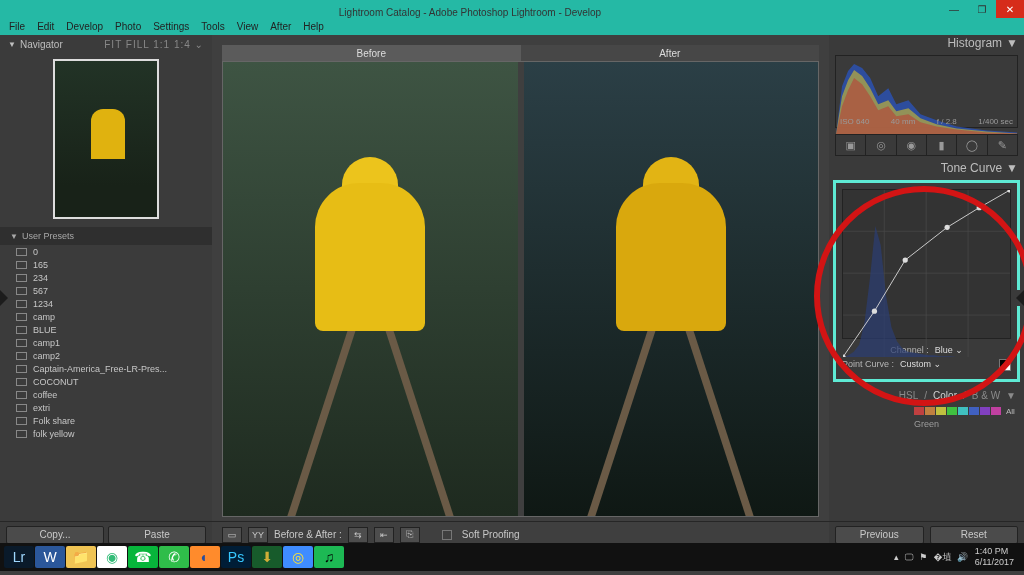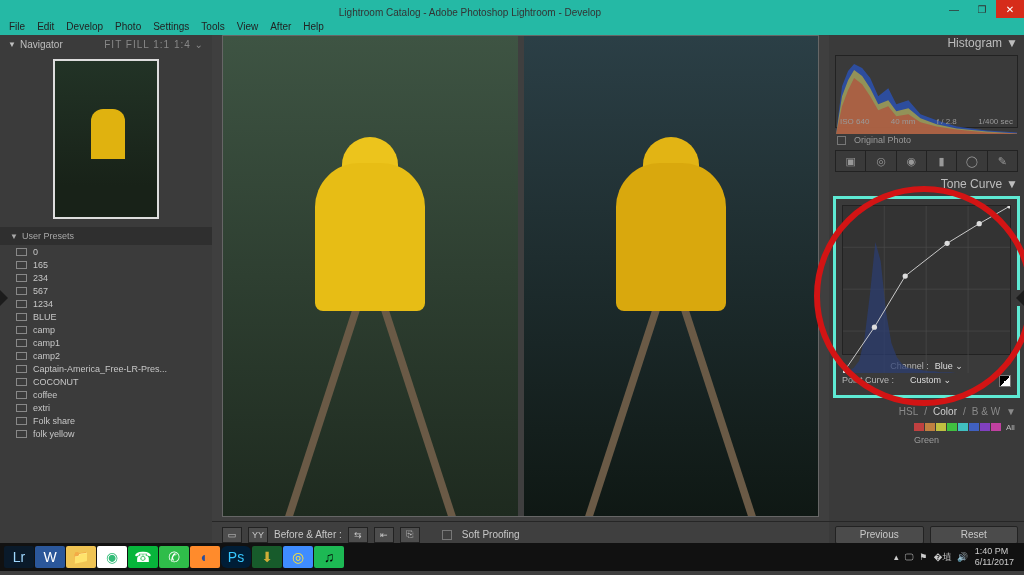--- a/index.html
+++ b/index.html
@@ -84,21 +84,21 @@
   .croprow div:last-child{border-right:none;}
 
   .tone-panel{ margin:4px 4px; padding:6px 6px 4px; border:3px solid #5eead4; background:#3a3a3a; position:relative;}
   .curvebox{ height:150px; background:#333; position:relative; border:1px solid #222; }
   .curvebox svg{position:absolute; inset:0;}
   .curvebox .grid line{stroke:#4b4b4b; stroke-width:1;}
   .curvebox .hist path{fill:#2b3d74; opacity:.7;}
   .curvebox .curve{stroke:#d7d7d7; stroke-width:1.4; fill:none;}
   .curvebox .pt{fill:#ddd;}
   .chrow{ display:flex; justify-content:center; gap:6px; font-size:9px; color:#b6b6b6; padding:6px 0 2px;}
-  .pcurve{ display:flex; justify-content:center; gap:16px; font-size:9px; color:#b6b6b6; padding:2px 0 4px;}
+  .pcurve{ display:flex; justify-content:center; gap:6px; font-size:9px; color:#b6b6b6; padding:2px 0 4px;}
   .pcurve .sq{width:12px; height:12px; border:1px solid #777; margin-left:auto;}
   .pcurve .sq.black{ background:linear-gradient(135deg,#000 50%,#fff 50%);}
 
   .sect{ display:flex; align-items:center; justify-content:flex-end; gap:6px; font-size:10px; color:#8a8a8a; padding:4px 8px;}
   .sect .on{ color:#d0d0d0;}
   .swatches{ display:flex; gap:1px; justify-content:flex-end; padding:2px 8px; align-items:center;}
   .swatches span{ width:10px; height:8px; display:inline-block;}
   .swatches .all{ font-size:8px; color:#bbb; margin-left:4px;}
   .sublabel{ text-align:center; font-size:9px; color:#9c9c9c; padding:2px 0;}
 
@@ -166,28 +166,28 @@
         <div class="item">
           <span class="pic"></span>
           <span>567</span>
         </div>
         <div class="item">
           <span class="pic"></span>
           <span>1234</span>
         </div>
         <div class="item">
           <span class="pic"></span>
+          <span>camp</span>
+        </div>
+        <div class="item">
+          <span class="pic"></span>
           <span>BLUE</span>
         </div>
         <div class="item">
           <span class="pic"></span>
-          <span>camp</span>
-        </div>
-        <div class="item">
-          <span class="pic"></span>
           <span>camp1</span>
         </div>
         <div class="item">
           <span class="pic"></span>
           <span>camp2</span>
         </div>
         <div class="item">
           <span class="pic"></span>
           <span>Captain-America_Free-LR-Pres...</span>
         </div>
@@ -205,23 +205,31 @@
         </div>
         <div class="item">
           <span class="pic"></span>
           <span>Folk share</span>
         </div>
         <div class="item">
           <span class="pic"></span>
           <span>folk yellow</span>
         </div>
       </div>
+    <div class="btnrow">
+      <div class="btn">Copy...</div>
+      <div class="btn">Paste</div>
+    </div>
   </div>
 
   <div class="center">
+    <div class="ba-hdr">
+      <div class="before">Before</div>
+      <div class="after">After</div>
+    </div>
     <div class="ba-body">
       <div class="photo">
         <div class="rail"></div>
         <div class="person">
             <div class="hood"></div>
             <div class="jacket"></div>
           </div>
       </div>
       <div class="photo after">
         <div class="rail"></div>
@@ -254,24 +262,20 @@
         <path d="M0,78 L6,30 12,15 18,8 26,12 34,22 42,40 52,32 60,48 72,44 84,58 100,64 120,70 150,74 180,76 L180,78 Z" fill="#2a52b8" opacity="0.8"></path>
         <path d="M0,78 L6,40 12,24 18,14 26,20 34,32 42,48 52,44 60,55 72,52 84,62 100,68 120,72 150,75 180,77 L180,78 Z" fill="#d6c12a" opacity="0.6"></path>
         <path d="M0,78 L6,50 12,34 18,22 26,28 34,40 42,54 52,50 60,60 72,58 84,66 100,70 120,73 150,76 180,77 L180,78 Z" fill="#c03030" opacity="0.5"></path>
       </svg>
       <div class="histo-lbls">
         <span>ISO 640</span>
         <span>40 mm</span>
         <span>f / 2.8</span>
         <span>1/400 sec</span>
       </div>
-    </div>
-    <div class="orig">
-      <span class="chk"></span>
-      <span>Original Photo</span>
     </div>
     <div class="croprow">
       <div>▣</div>
       <div>◎</div>
       <div>◉</div>
       <div>▮</div>
       <div>◯</div>
       <div>✎</div>
     </div>
 
@@ -352,21 +356,21 @@
 
 <div class="taskbar">
   <div id="tb-icons" style="display:flex">
       <div class="icon" style="background: rgb(10, 26, 42); color: rgb(159, 216, 255);">Lr</div>
       <div class="icon" style="background: rgb(43, 87, 154); color: rgb(255, 255, 255);">W</div>
       <div class="icon" style="background: rgb(240, 196, 84); color: rgb(68, 68, 68);">📁</div>
       <div class="icon" style="background: rgb(255, 255, 255); color: rgb(51, 187, 119);">◉</div>
       <div class="icon" style="background: rgb(7, 181, 59); color: rgb(255, 255, 255);">☎</div>
       <div class="icon" style="background: rgb(47, 189, 74); color: rgb(255, 255, 255);">✆</div>
       <div class="icon" style="background: rgb(255, 139, 44); color: rgb(42, 77, 155);">◐</div>
-      <div class="icon" style="background: rgb(0, 29, 54); color: rgb(54, 200, 255); border-radius: 6px;">Ps</div>
+      <div class="icon" style="background: rgb(0, 29, 54); color: rgb(54, 200, 255);">Ps</div>
       <div class="icon" style="background: rgb(23, 91, 43); color: rgb(209, 173, 55);">⬇</div>
       <div class="icon" style="background: rgb(63, 140, 255); color: rgb(254, 226, 51);">◎</div>
       <div class="icon" style="background: rgb(29, 185, 84); color: rgb(0, 0, 0);">♫</div>
     </div>
   <div class="spacer"></div>
   <div class="tray">
     <span>▴</span>
     <span>🖵</span>
     <span>⚑</span>
     <span>�埴</span>

